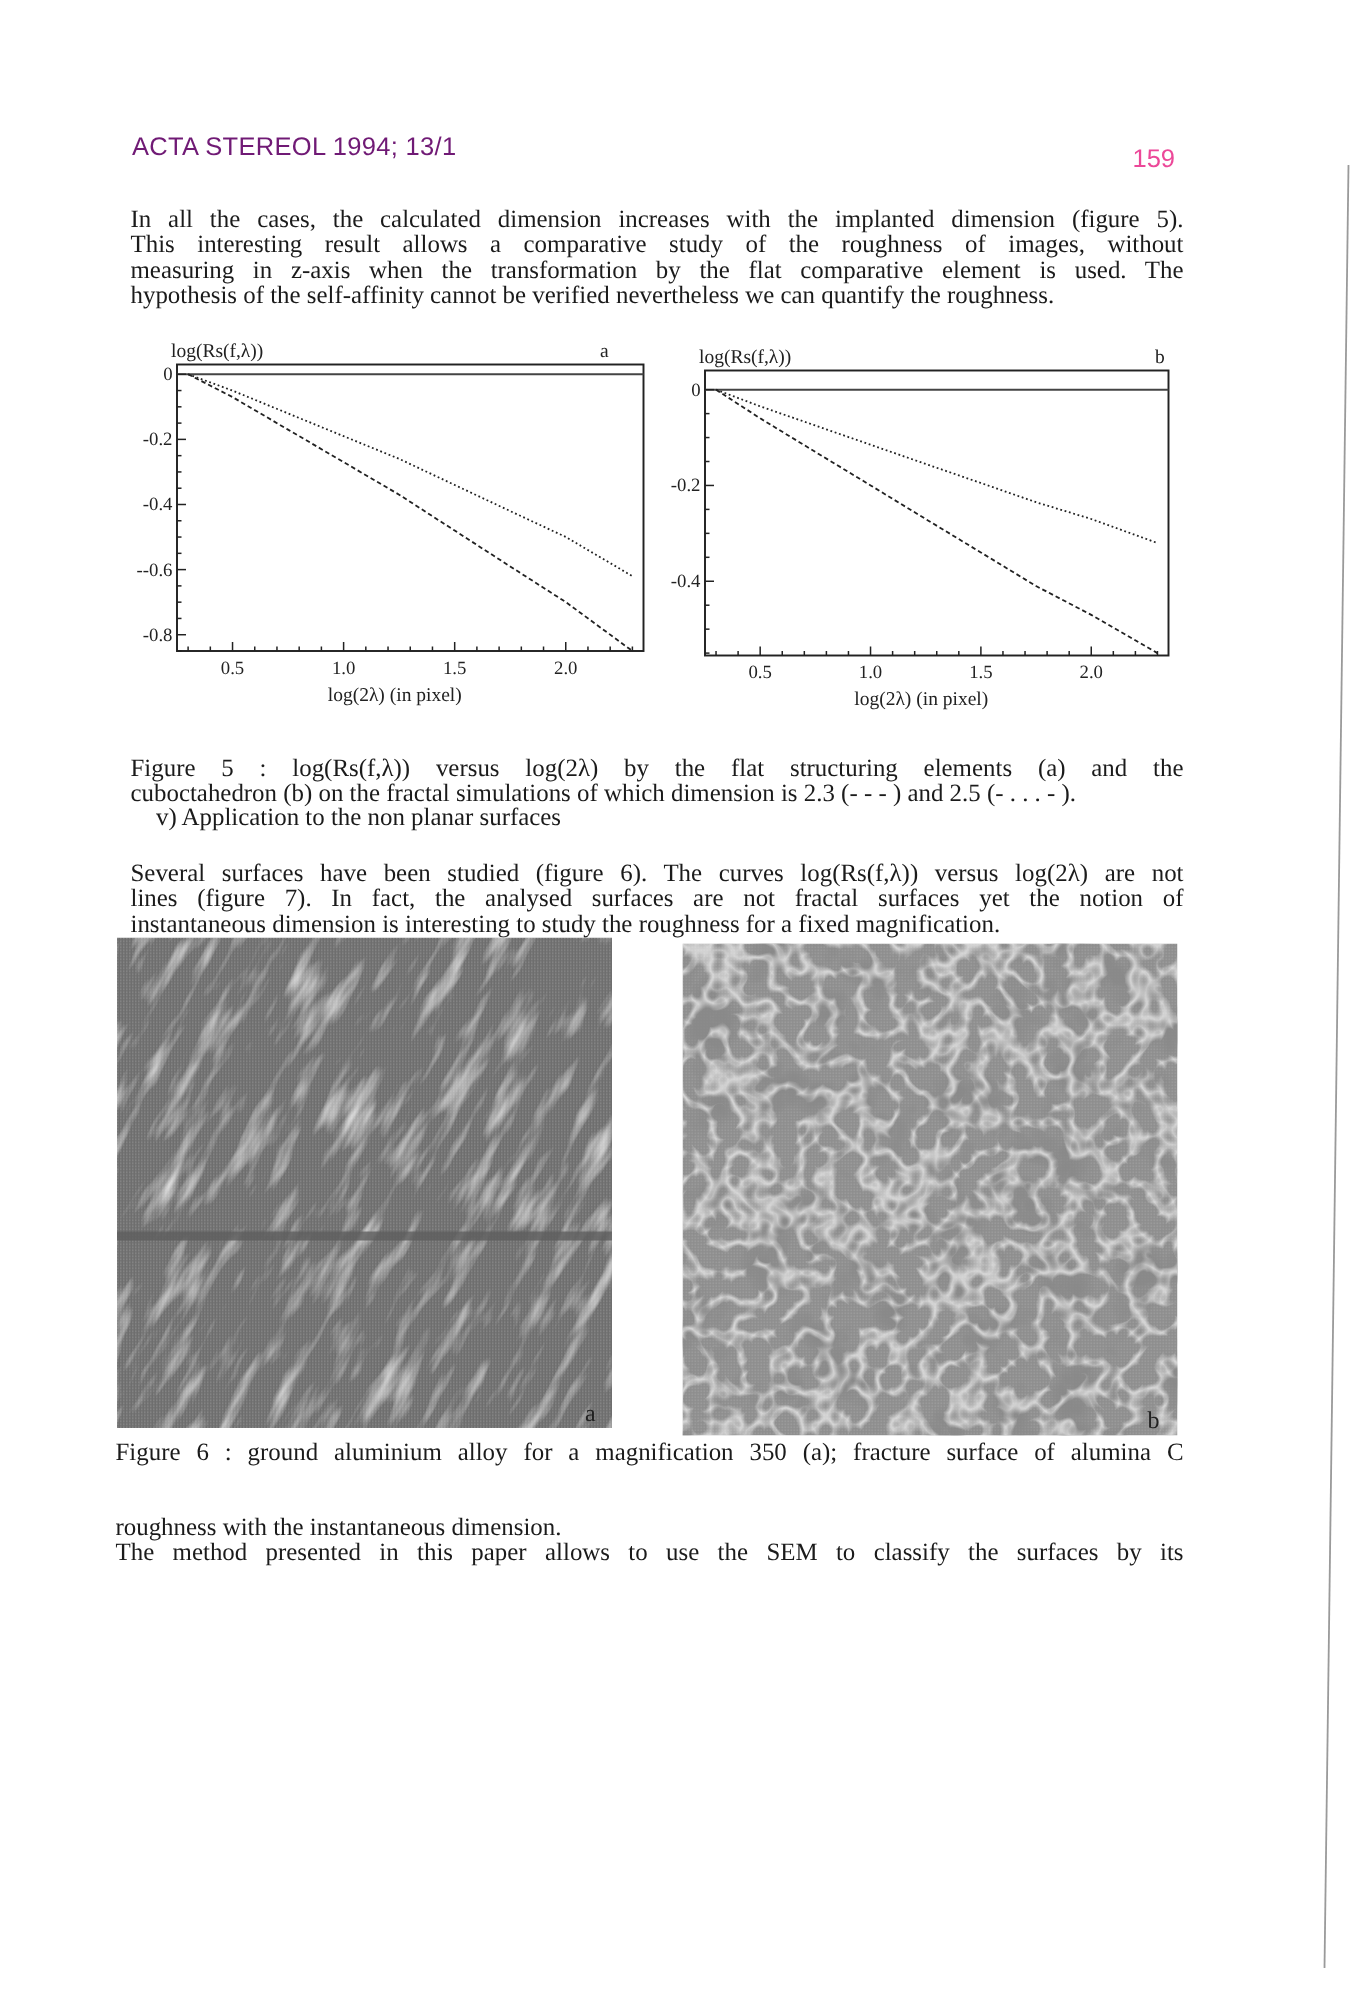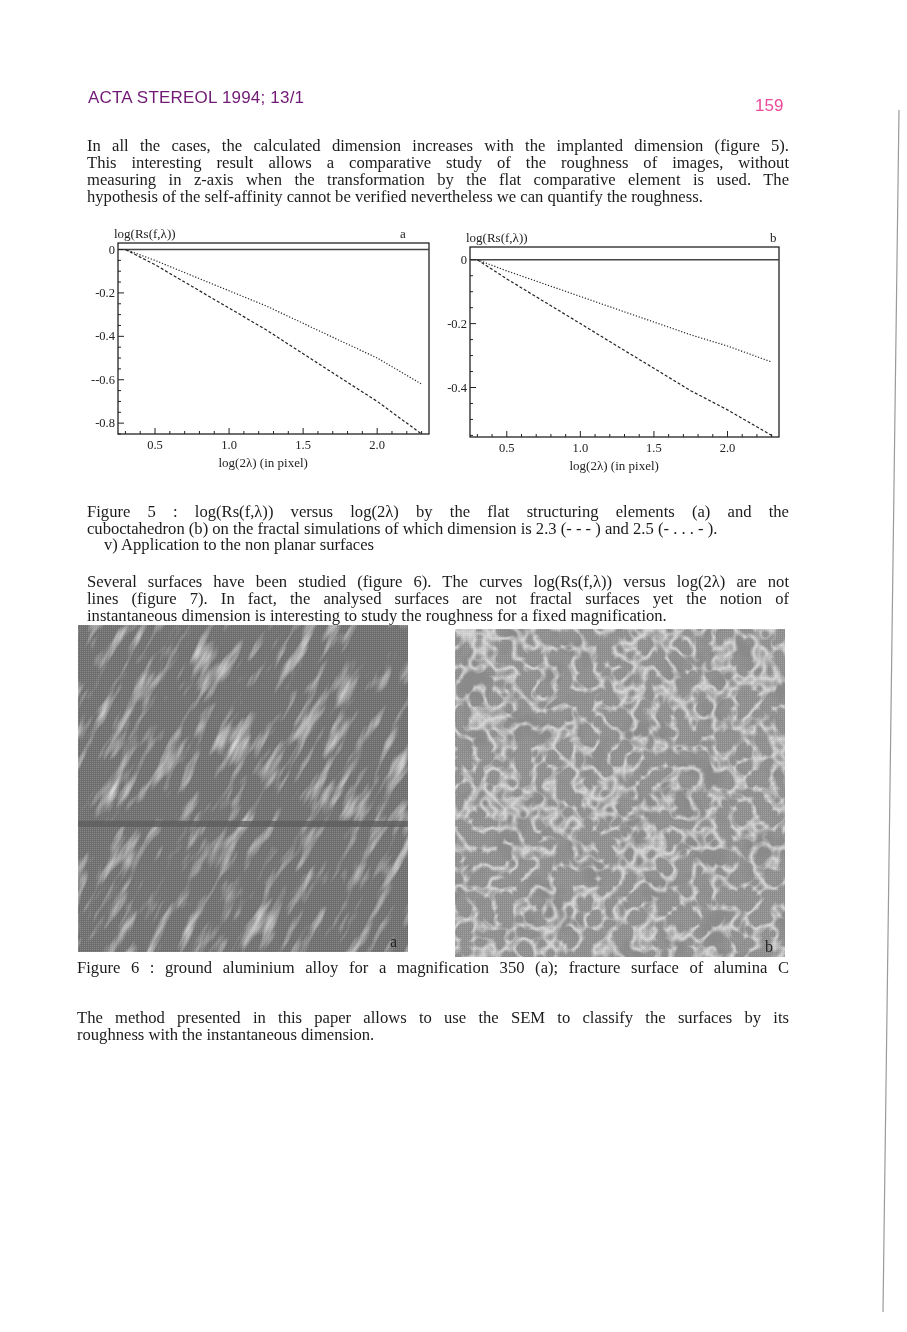--- a/index.html
+++ b/index.html
@@ -195,15 +195,15 @@
   <rect width="330" height="328" filter="url(#noise-b)" opacity="0.85"></rect>
   <rect width="330" height="328" filter="url(#noise-b2)" opacity="0.6"></rect>
   <text x="310" y="323" font-size="16" fill="#f0f0f0">b</text>
 </svg>
 
 <div class="abs para caption" style="top:959px;left:77px;width:712px;">
   <span class="line">Figure 6 : ground aluminium alloy for a magnification 350 (a); fracture surface of alumina C</span>
 </div>
 
 <div class="abs para" style="top:1009px;left:77px;width:712px;">
+  <span class="line last">roughness with the instantaneous dimension.</span>
   <span class="line">The method presented in this paper allows to use the SEM to classify the surfaces by its</span>
-  <span class="line last">roughness with the instantaneous dimension.</span>
 </div>
 
 </body></html>

